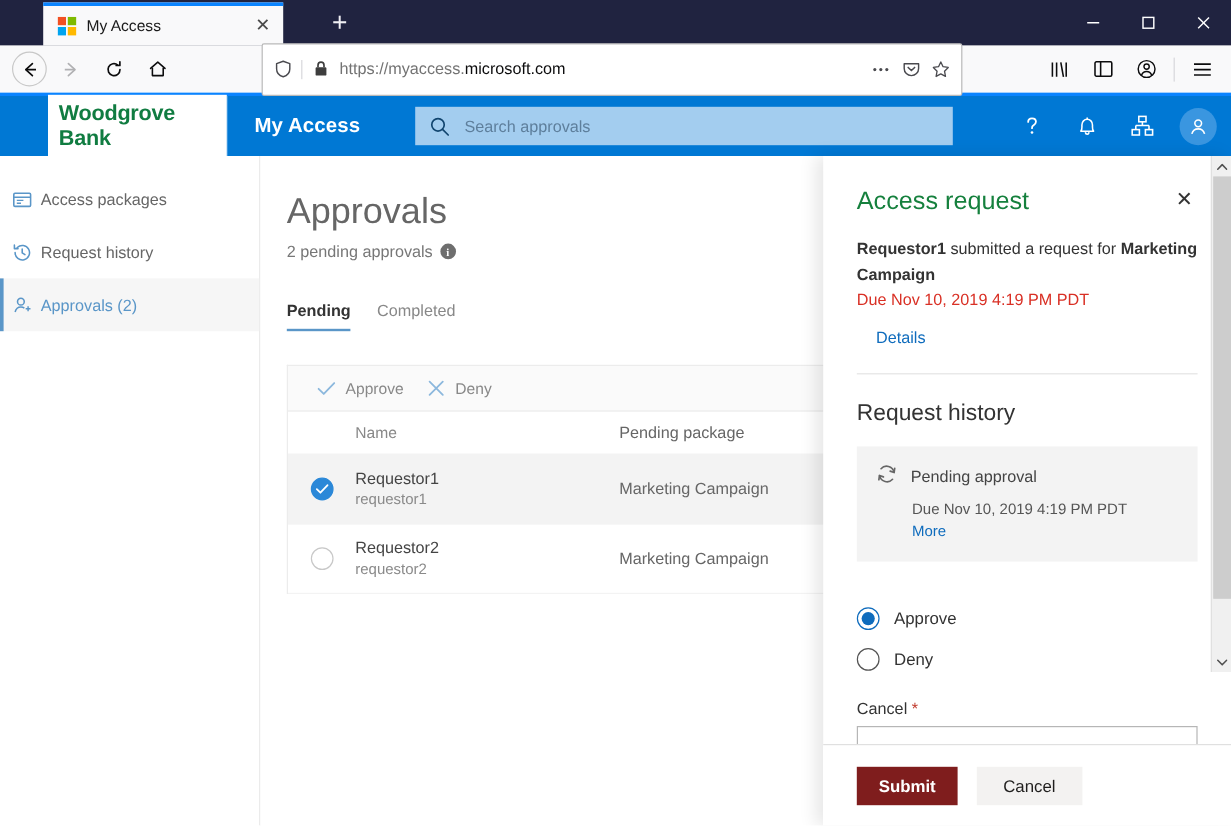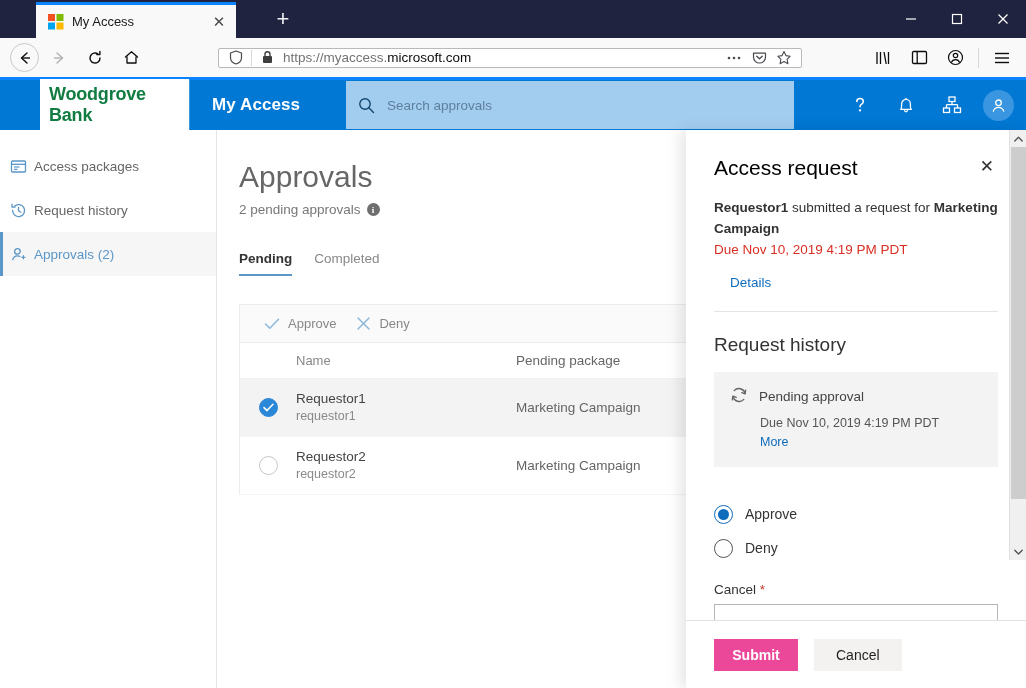--- a/index.html
+++ b/index.html
@@ -58,21 +58,21 @@
     width: 32px; height: 32px; margin-right: 4px;
     display: flex; align-items: center; justify-content: center;
     color: #0c0c0d; flex: none;
   }
   .navbtn.back {
     border: 1px solid #c8c8c8; border-radius: 50%;
     width: 29px; height: 29px; margin-left: 2px;
   }
   .navbtn.fwd { color: #b1b1b3; }
   .urlbar {
-    position: absolute; left: 218px; width: 584px; height: 20px;
+    position: absolute; left: 218px; width: 584px; height: 44px;
     background: #ffffff; border: 1px solid #b9b9b9; border-radius: 2px;
     display: flex; align-items: center; padding: 0 6px;
   }
   .urlbar .u-icon { width: 22px; display: flex; align-items: center; justify-content: center; flex: none; }
   .urlsep { width: 1px; height: 16px; background: #d7d7db; margin: 0 4px; }
   .urltext { flex: 1; font-size: 13.5px; color: #0c0c0d; padding-left: 5px; white-space: nowrap; }
   .urltext .dim { color: #737373; }
   .urlright { display: flex; align-items: center; gap: 3px; }
   .toolbar-right {
     position: absolute; right: 6px; display: flex; align-items: center;
@@ -98,21 +98,21 @@
     background: #ffffff; padding: 5px 9px;
     font-size: 18px; font-weight: bold; color: #107c41;
     font-family: "Liberation Sans", sans-serif;
     letter-spacing: -0.2px;
   }
   .apptitle {
     color: #ffffff; font-size: 17px; font-weight: bold;
     margin-left: 22px; letter-spacing: 0.1px;
   }
   .searchbox {
-    position: absolute; left: 346px; width: 448px; height: 48px;
+    position: absolute; left: 346px; width: 448px; height: 32px;
     background: #a3cdef; display: flex; align-items: center;
     padding: 0 12px;
   }
   .searchbox .sicon { margin-right: 12px; display: flex; color: #0f3f68; }
   .searchbox input {
     border: none; background: transparent; outline: none;
     font-size: 13.5px; color: #11456f; width: 100%;
     font-family: "Liberation Sans", sans-serif;
   }
   .searchbox input::placeholder { color: #5e7f9c; }
@@ -199,21 +199,21 @@
   
   .panel {
     position: absolute; right: 0; top: 0; width: 340px; height: 558px;
     background: #ffffff; box-shadow: -6px 0 14px rgba(0,0,0,0.10);
     display: flex; flex-direction: column;
   }
   .panel-scroll {
     flex: 1; overflow: hidden; position: relative; padding: 26px 28px 0 28px;
   }
   .panel-title-row { display: flex; align-items: flex-start; justify-content: space-between; }
-  .panel-title { font-size: 21px; color: #000000; font-weight: normal; }
+  .panel-title { font-size: 21px; color: #15803d; font-weight: normal; }
   .panel-close { font-size: 17px; color: #333333; line-height: 1; padding: 2px 4px; }
   .req-summary { margin-top: 18px; font-size: 13.5px; color: #333333; line-height: 1.55; }
   .req-summary b { font-weight: bold; }
   .due-red { color: #d93025; }
   .link { color: #0f6cbd; font-size: 13.5px; }
   .panel-rule { height: 1px; background: #e4e4e4; margin: 20px 0 0 0; }
   .sec-title { font-size: 19px; color: #333333; font-weight: normal; margin-top: 22px; }
   .hist-card { background: #f3f3f3; margin-top: 16px; padding: 14px 16px 16px 16px; }
   .hist-row { display: flex; align-items: center; gap: 11px; }
   .hist-label { font-size: 13.5px; color: #444444; }
@@ -236,21 +236,21 @@
   .panel-footer {
     height: 68px; border-top: 1px solid #e0e0e0; background: #ffffff;
     display: flex; align-items: center; padding-left: 28px; gap: 16px;
     flex: none;
   }
   .btn {
     height: 32px; min-width: 84px; font-size: 14px; border: none;
     display: flex; align-items: center; justify-content: center;
     font-family: "Liberation Sans", sans-serif;
   }
-  .btn-primary { background: #ec4899; color: #ffffff; font-weight: bold; padding: 0 18px; }
+  .btn-primary { background: #7f1d1d; color: #ffffff; font-weight: bold; padding: 0 18px; }
   .btn-secondary { background: #f3f2f1; color: #201f1e; padding: 0 22px; }
 
   
   .pscroll {
     position: absolute; right: 0; top: 0; width: 17px; height: 430px;
     background: #f0f0f0; border-left: 1px solid #e0e0e0;
   }
   .pscroll .arrow {
     height: 17px; display: flex; align-items: center; justify-content: center;
     color: #505050; font-size: 9px;

